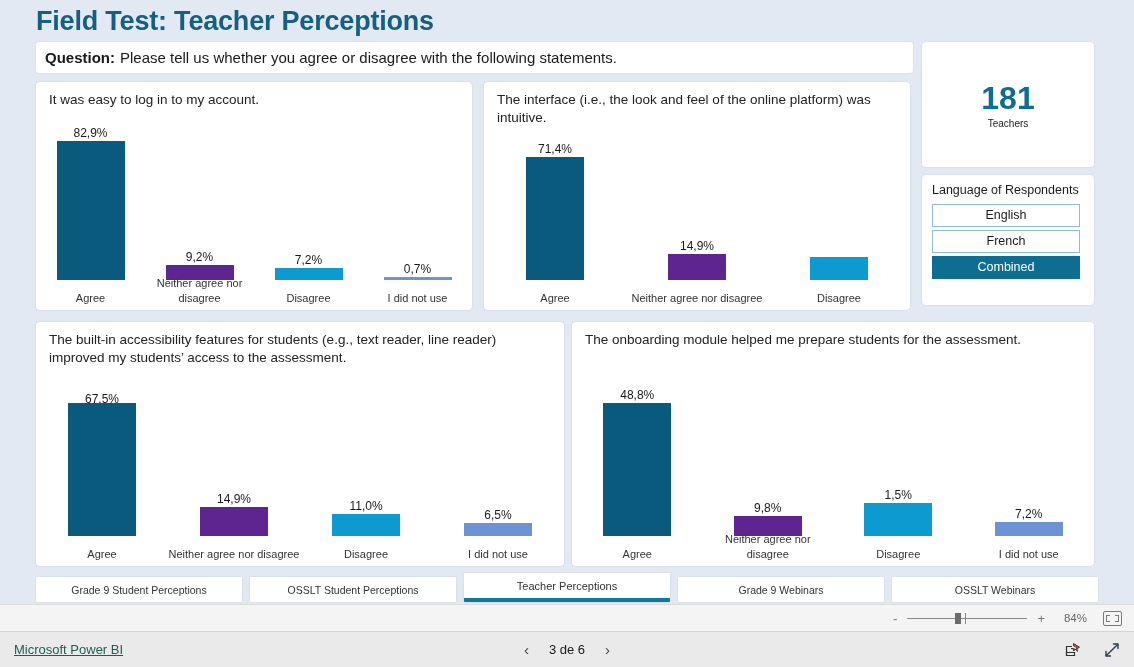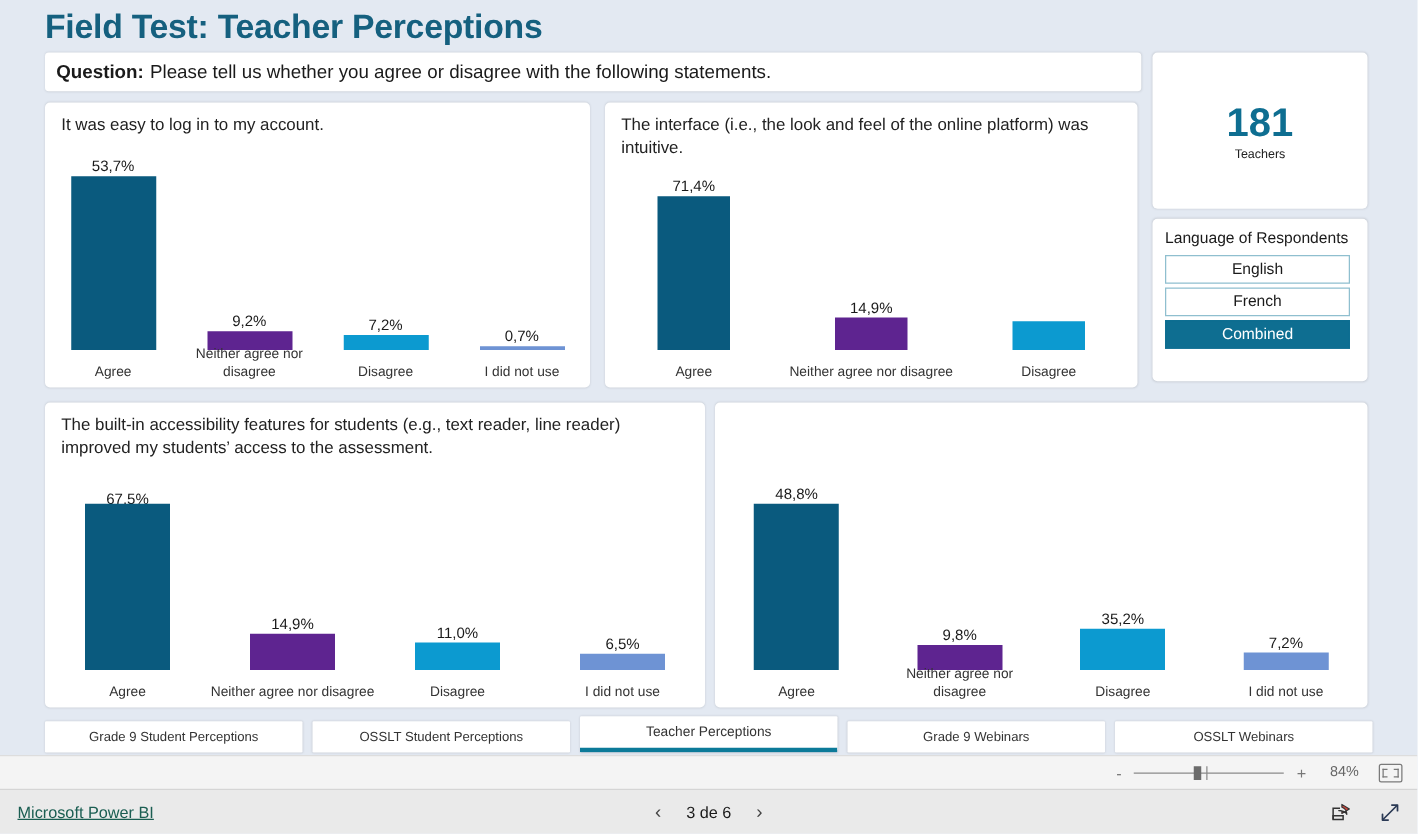--- a/index.html
+++ b/index.html
@@ -318,21 +318,21 @@
 
     <div id="question-banner">
       <span class="q-label">Question:</span>
       <span>Please tell us whether you agree or disagree with the following statements.</span>
     </div>
 
     <div class="card chart-card" id="card-chart1" style="left:36px; top:82px; width:436px; height:228px;">
       <div class="chart-title">It was easy to log in to my account.</div>
       <div class="plot" style="top:42px; height:186px;">
           <div class="bar-slot" style="left: 0%; width: 25%;">
-            <div class="bar-value" style="bottom: 170px;">53,7%</div>
+            <div class="bar-value" style="bottom: 170px;">82,9%</div>
             <div class="bar-rect" style="bottom: 30px; height: 139px; width: 68px; background: rgb(10, 90, 126);"></div>
             <div class="bar-cat" style="bottom: 4px;">Agree</div>
           </div>
           <div class="bar-slot" style="left: 25%; width: 25%;">
             <div class="bar-value" style="bottom: 46px;">9,2%</div>
             <div class="bar-rect" style="bottom: 30px; height: 15px; width: 68px; background: rgb(94, 36, 144);"></div>
             <div class="bar-cat" style="bottom: 4px;">Neither agree nor disagree</div>
           </div>
           <div class="bar-slot" style="left: 50%; width: 25%;">
             <div class="bar-value" style="bottom: 43px;">7,2%</div>
@@ -388,33 +388,34 @@
           </div>
           <div class="bar-slot" style="left: 75%; width: 25%;">
             <div class="bar-value" style="bottom: 44px;">6,5%</div>
             <div class="bar-rect" style="bottom: 30px; height: 13px; width: 68px; background: rgb(110, 147, 212);"></div>
             <div class="bar-cat" style="bottom: 4px;">I did not use</div>
           </div>
         </div>
     </div>
 
     <div class="card chart-card" id="card-chart4" style="left:572px; top:322px; width:522px; height:244px;">
+      <div class="chart-title">The onboarding module helped me prepare students for the assessment.</div>
       <div class="plot" style="top:64px; height:180px;">
           <div class="bar-slot" style="left: 0%; width: 25%;">
             <div class="bar-value" style="bottom: 164px;">48,8%</div>
             <div class="bar-rect" style="bottom: 30px; height: 133px; width: 68px; background: rgb(10, 90, 126);"></div>
             <div class="bar-cat" style="bottom: 4px;">Agree</div>
           </div>
           <div class="bar-slot" style="left: 25%; width: 25%;">
             <div class="bar-value" style="bottom: 51px;">9,8%</div>
             <div class="bar-rect" style="bottom: 30px; height: 20px; width: 68px; background: rgb(94, 36, 144);"></div>
             <div class="bar-cat" style="bottom: 4px;">Neither agree nor disagree</div>
           </div>
           <div class="bar-slot" style="left: 50%; width: 25%;">
-            <div class="bar-value" style="bottom: 64px;">35,2%</div>
+            <div class="bar-value" style="bottom: 64px;">1,5%</div>
             <div class="bar-rect" style="bottom: 30px; height: 33px; width: 68px; background: rgb(12, 154, 208);"></div>
             <div class="bar-cat" style="bottom: 4px;">Disagree</div>
           </div>
           <div class="bar-slot" style="left: 75%; width: 25%;">
             <div class="bar-value" style="bottom: 45px;">7,2%</div>
             <div class="bar-rect" style="bottom: 30px; height: 14px; width: 68px; background: rgb(110, 147, 212);"></div>
             <div class="bar-cat" style="bottom: 4px;">I did not use</div>
           </div>
         </div>
     </div>

